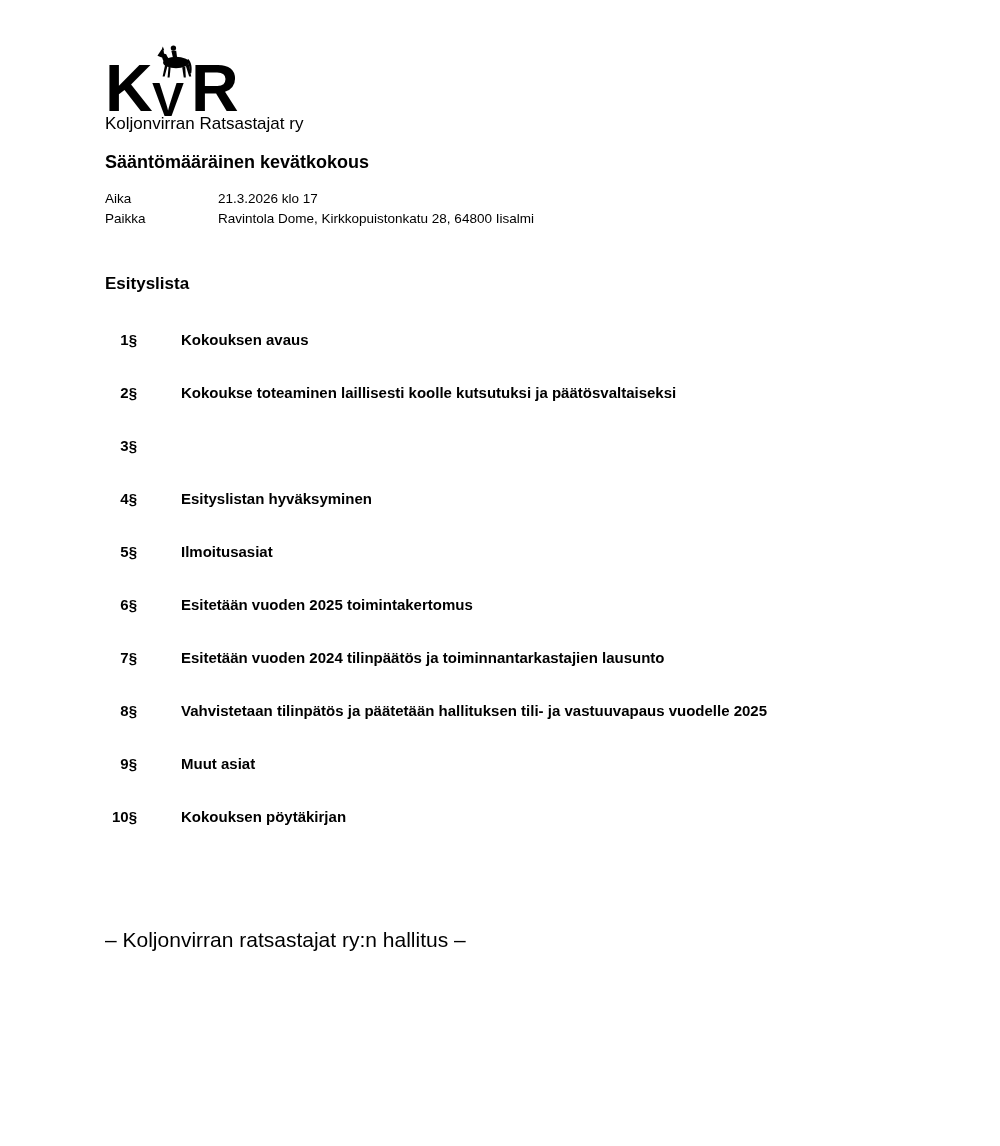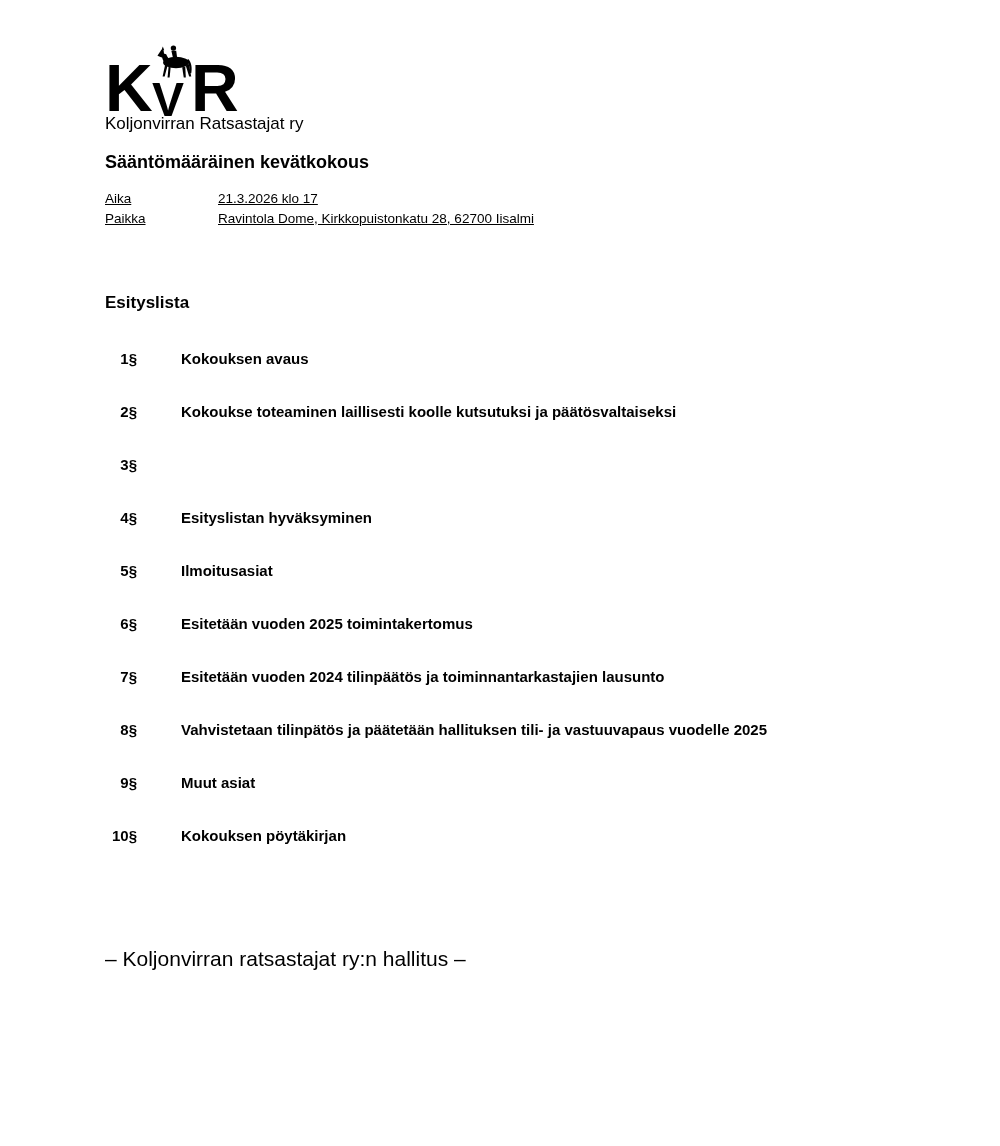--- a/index.html
+++ b/index.html
@@ -58,30 +58,29 @@
     line-height: 21px;
   }
 
   .details {
     margin-top: 16px;
   }
   .detail-row {
     display: flex;
     font-size: 13.5px;
     line-height: 20px;
-    text-decoration: underline;
   }
   .detail-label {
     width: 113px;
     flex: 0 0 113px;
   }
   .detail-value { flex: 1; }
 
   .agenda-heading {
-    margin-top: 64px;
+    margin-top: 45px;
     font-size: 17px;
     font-weight: bold;
     line-height: 20px;
   }
 
   .agenda-list {
     margin-top: 32px;
   }
   .agenda-item {
     display: flex;
@@ -144,21 +143,21 @@
 
     <h1 class="doc-title">Sääntömääräinen kevätkokous</h1>
 
     <div class="details">
       <div class="detail-row">
         <span class="detail-label">Aika</span>
         <span class="detail-value">21.3.2026 klo 17</span>
       </div>
       <div class="detail-row">
         <span class="detail-label">Paikka</span>
-        <span class="detail-value">Ravintola Dome, Kirkkopuistonkatu 28, 62700 Iisalmi</span>
+        <span class="detail-value">Ravintola Dome, Kirkkopuistonkatu 28, 64800 Iisalmi</span>
       </div>
     </div>
 
     <h2 class="agenda-heading">Esityslista</h2>
 
     <div class="agenda-list">
       <div class="agenda-item">
         <span class="agenda-number">1§</span>
         <span class="agenda-text">Kokouksen avaus</span>
       </div>

